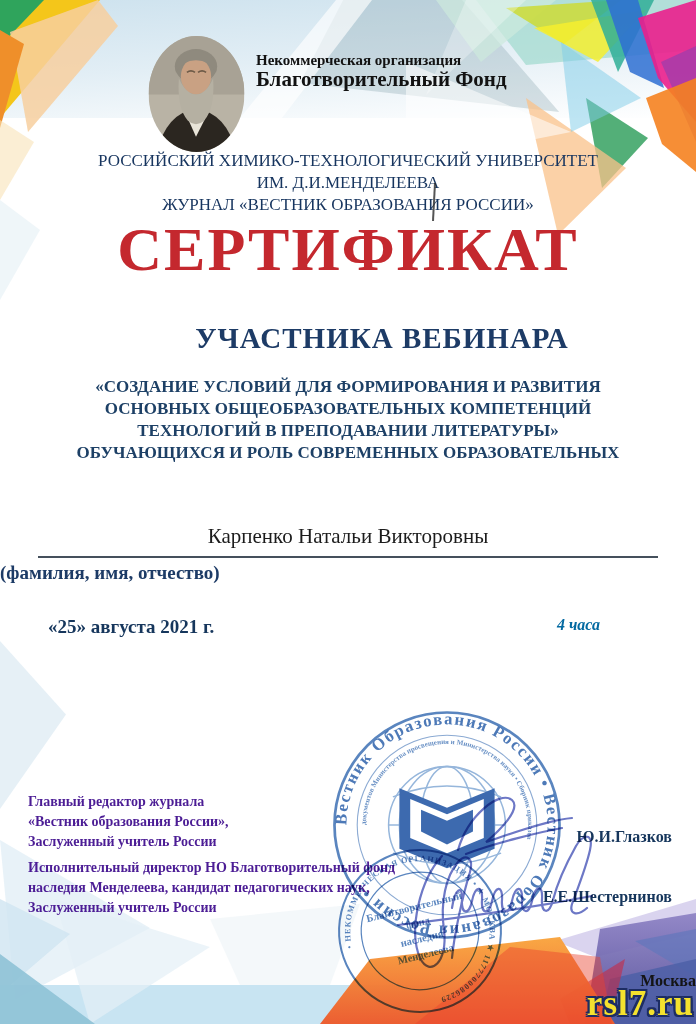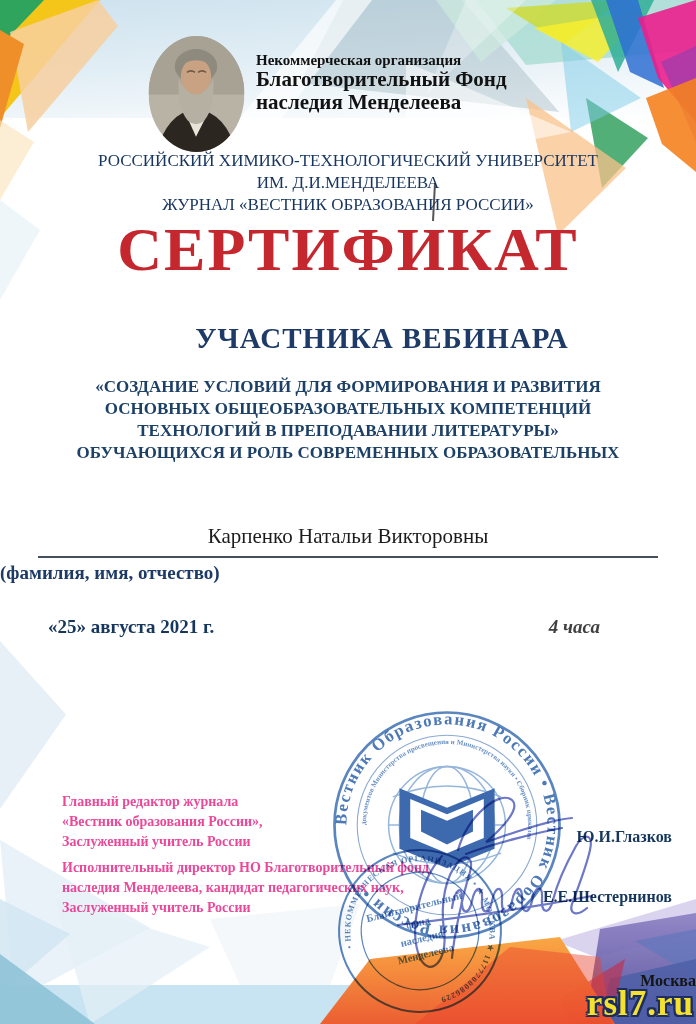--- a/index.html
+++ b/index.html
@@ -30,23 +30,23 @@
   .subtitle{left:0;top:322px;width:696px;text-align:center;color:#1d3b66;font-weight:bold;
     font-size:29px;letter-spacing:1px;margin-left:34px;}
   .topic{left:0;top:376px;width:696px;text-align:center;color:#1d4066;font-weight:bold;
     font-size:17px;line-height:1.3;}
   
   .r-name{left:0;top:524px;width:696px;text-align:center;font-size:21px;color:#1c1c1c;}
   .name-rule{left:38px;top:556px;width:620px;height:0;border-top:2px solid #45505c;}
   .r-caption{left:0;top:562px;width:696px;text-align:left;color:#1d3b66;
     font-weight:bold;font-size:19px;}
   .date{left:48px;top:616px;color:#16365c;font-weight:bold;font-size:19px;}
-  .duration{top:616px;right:96px;color:#404040;font-weight:bold;font-style:italic;font-size:19px;}
-  
-  .pos-block{color:#ec4899;font-weight:bold;font-size:14px;line-height:1.42;margin-left:34px;}
+  .duration{top:616px;right:96px;color:#0369a1;font-weight:bold;font-style:italic;font-size:16px;}
+  
+  .pos-block{color:#4c1d95;font-weight:bold;font-size:14px;line-height:1.42;}
   .pos-1{left:28px;top:792px;}
   .pos-2{left:28px;top:858px;}
   .sig-name{right:24px;color:#16365c;font-weight:bold;font-size:16px;text-align:right;}
   .sig-name-1{top:828px;}
   .sig-name-2{top:888px;}
   .stamp{mix-blend-mode:multiply;opacity:.93;}
   .sig-ink{left:0;top:0;mix-blend-mode:multiply;pointer-events:none;}
   .pen-line{left:433px;top:183px;width:2px;height:38px;background:#2a2a2a;
     transform:rotate(3deg);opacity:.8;}
   
@@ -134,21 +134,20 @@
       <ellipse cx="47" cy="40" rx="15" ry="18" fill="#c9a183"></ellipse>
       <path d="M30,42 Q28,72 39,84 Q47,91 55,84 Q66,72 64,42 Q57,58 47,58 Q37,58 30,42 Z" fill="#b5b0a2"></path>
       <path d="M38,36 q4,-3 8,0 M49,36 q4,-3 8,0" stroke="#6e5b48" stroke-width="1.6" fill="none"></path>
       <path d="M27,36 Q26,18 47,14 Q68,18 67,36 Q60,24 47,24 Q34,24 27,36 Z" fill="#8f8a7e"></path>
     </g>
   </svg>
 
   <div class="abs org-block">
     <div class="org-line1">Некоммерческая организация</div>
     <div class="org-line2">Благотворительный Фонд</div>
-    <div class="org-line3">наследия Менделеева</div>
   </div>
 
   <div class="abs issuer">
     <div>РОССИЙСКИЙ ХИМИКО-ТЕХНОЛОГИЧЕСКИЙ УНИВЕРСИТЕТ</div>
     <div>ИМ. Д.И.МЕНДЕЛЕЕВА</div>
     <div>ЖУРНАЛ «ВЕСТНИК ОБРАЗОВАНИЯ РОССИИ»</div>
   </div>
 
   <div class="abs pen-line"></div>
 

